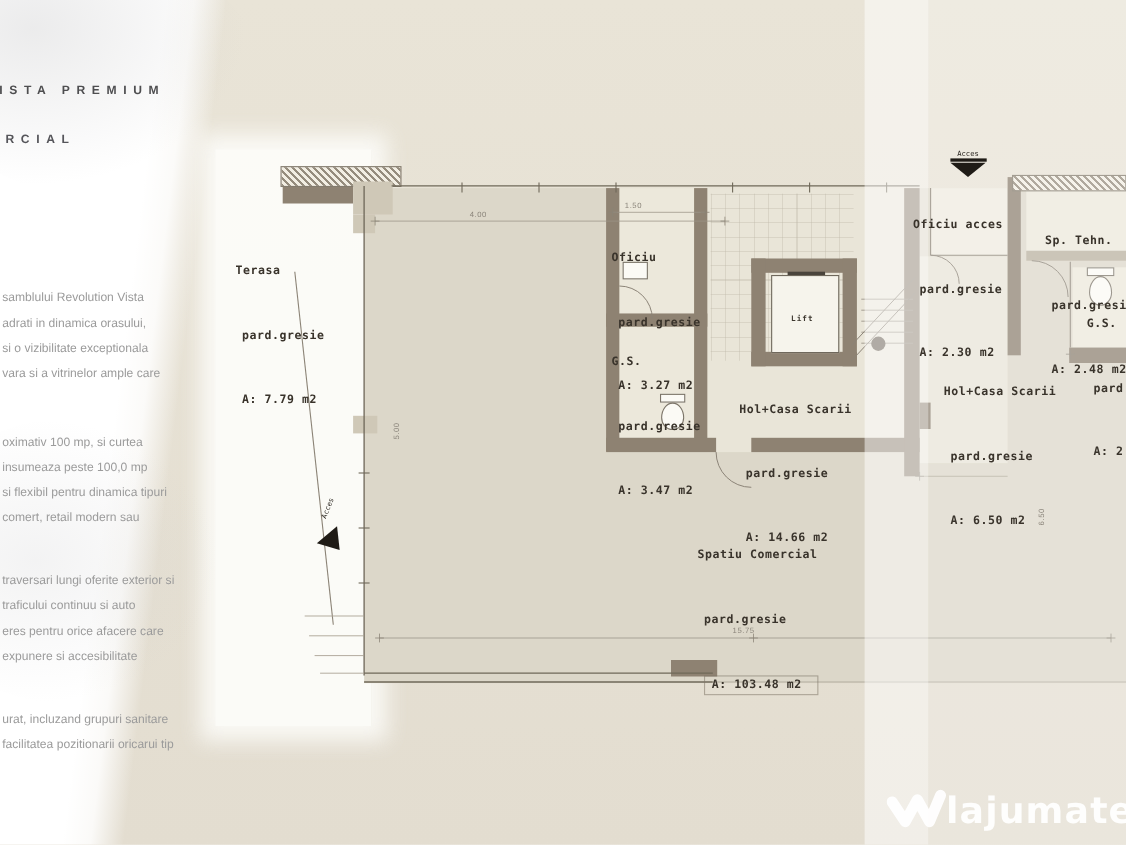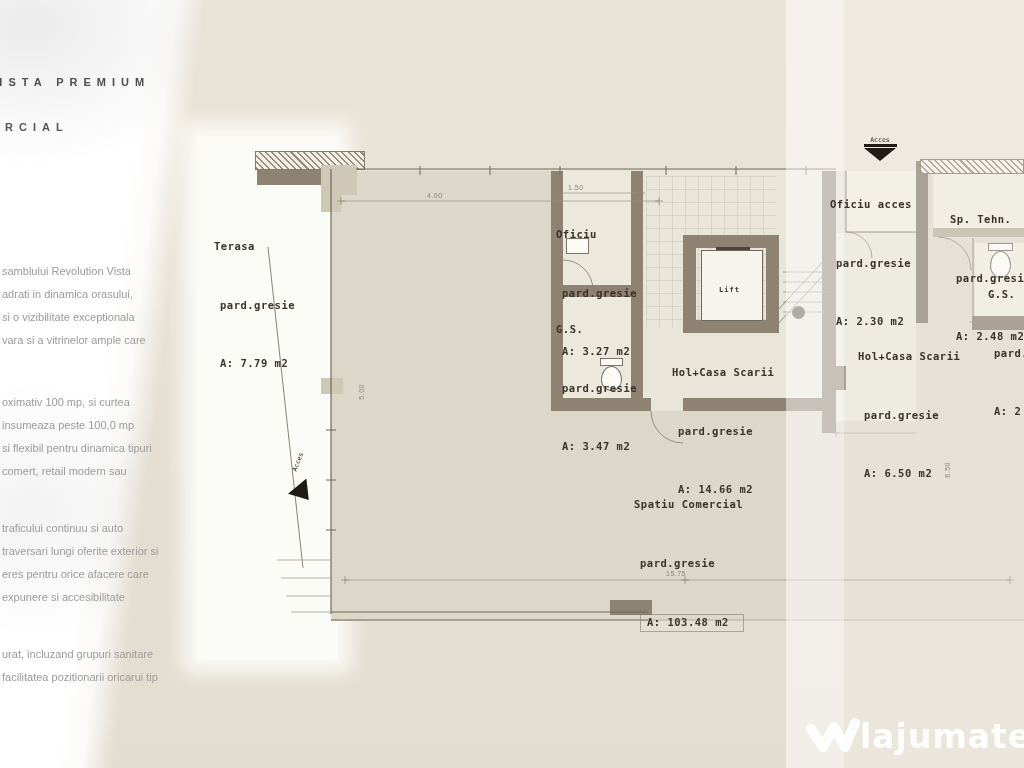--- a/index.html
+++ b/index.html
@@ -100,22 +100,22 @@
     <div>si o vizibilitate exceptionala</div>
     <div>vara si a vitrinelor ample care</div>
   </div>
   <div class="para" style="top:391px;">
     <div>oximativ 100 mp, si curtea</div>
     <div>insumeaza peste 100,0 mp</div>
     <div>si flexibil pentru dinamica tipuri</div>
     <div>comert, retail modern sau</div>
   </div>
   <div class="para" style="top:517px;">
+    <div>traversari lungi oferite exterior si</div>
     <div>traficului continuu si auto</div>
-    <div>traversari lungi oferite exterior si</div>
     <div>eres pentru orice afacere care</div>
     <div>expunere si accesibilitate</div>
   </div>
   <div class="para" style="top:643px;">
     <div>urat, incluzand grupuri sanitare</div>
     <div>facilitatea pozitionarii oricarui tip</div>
   </div>
 
   <div class="terrace-paper"></div>
 

